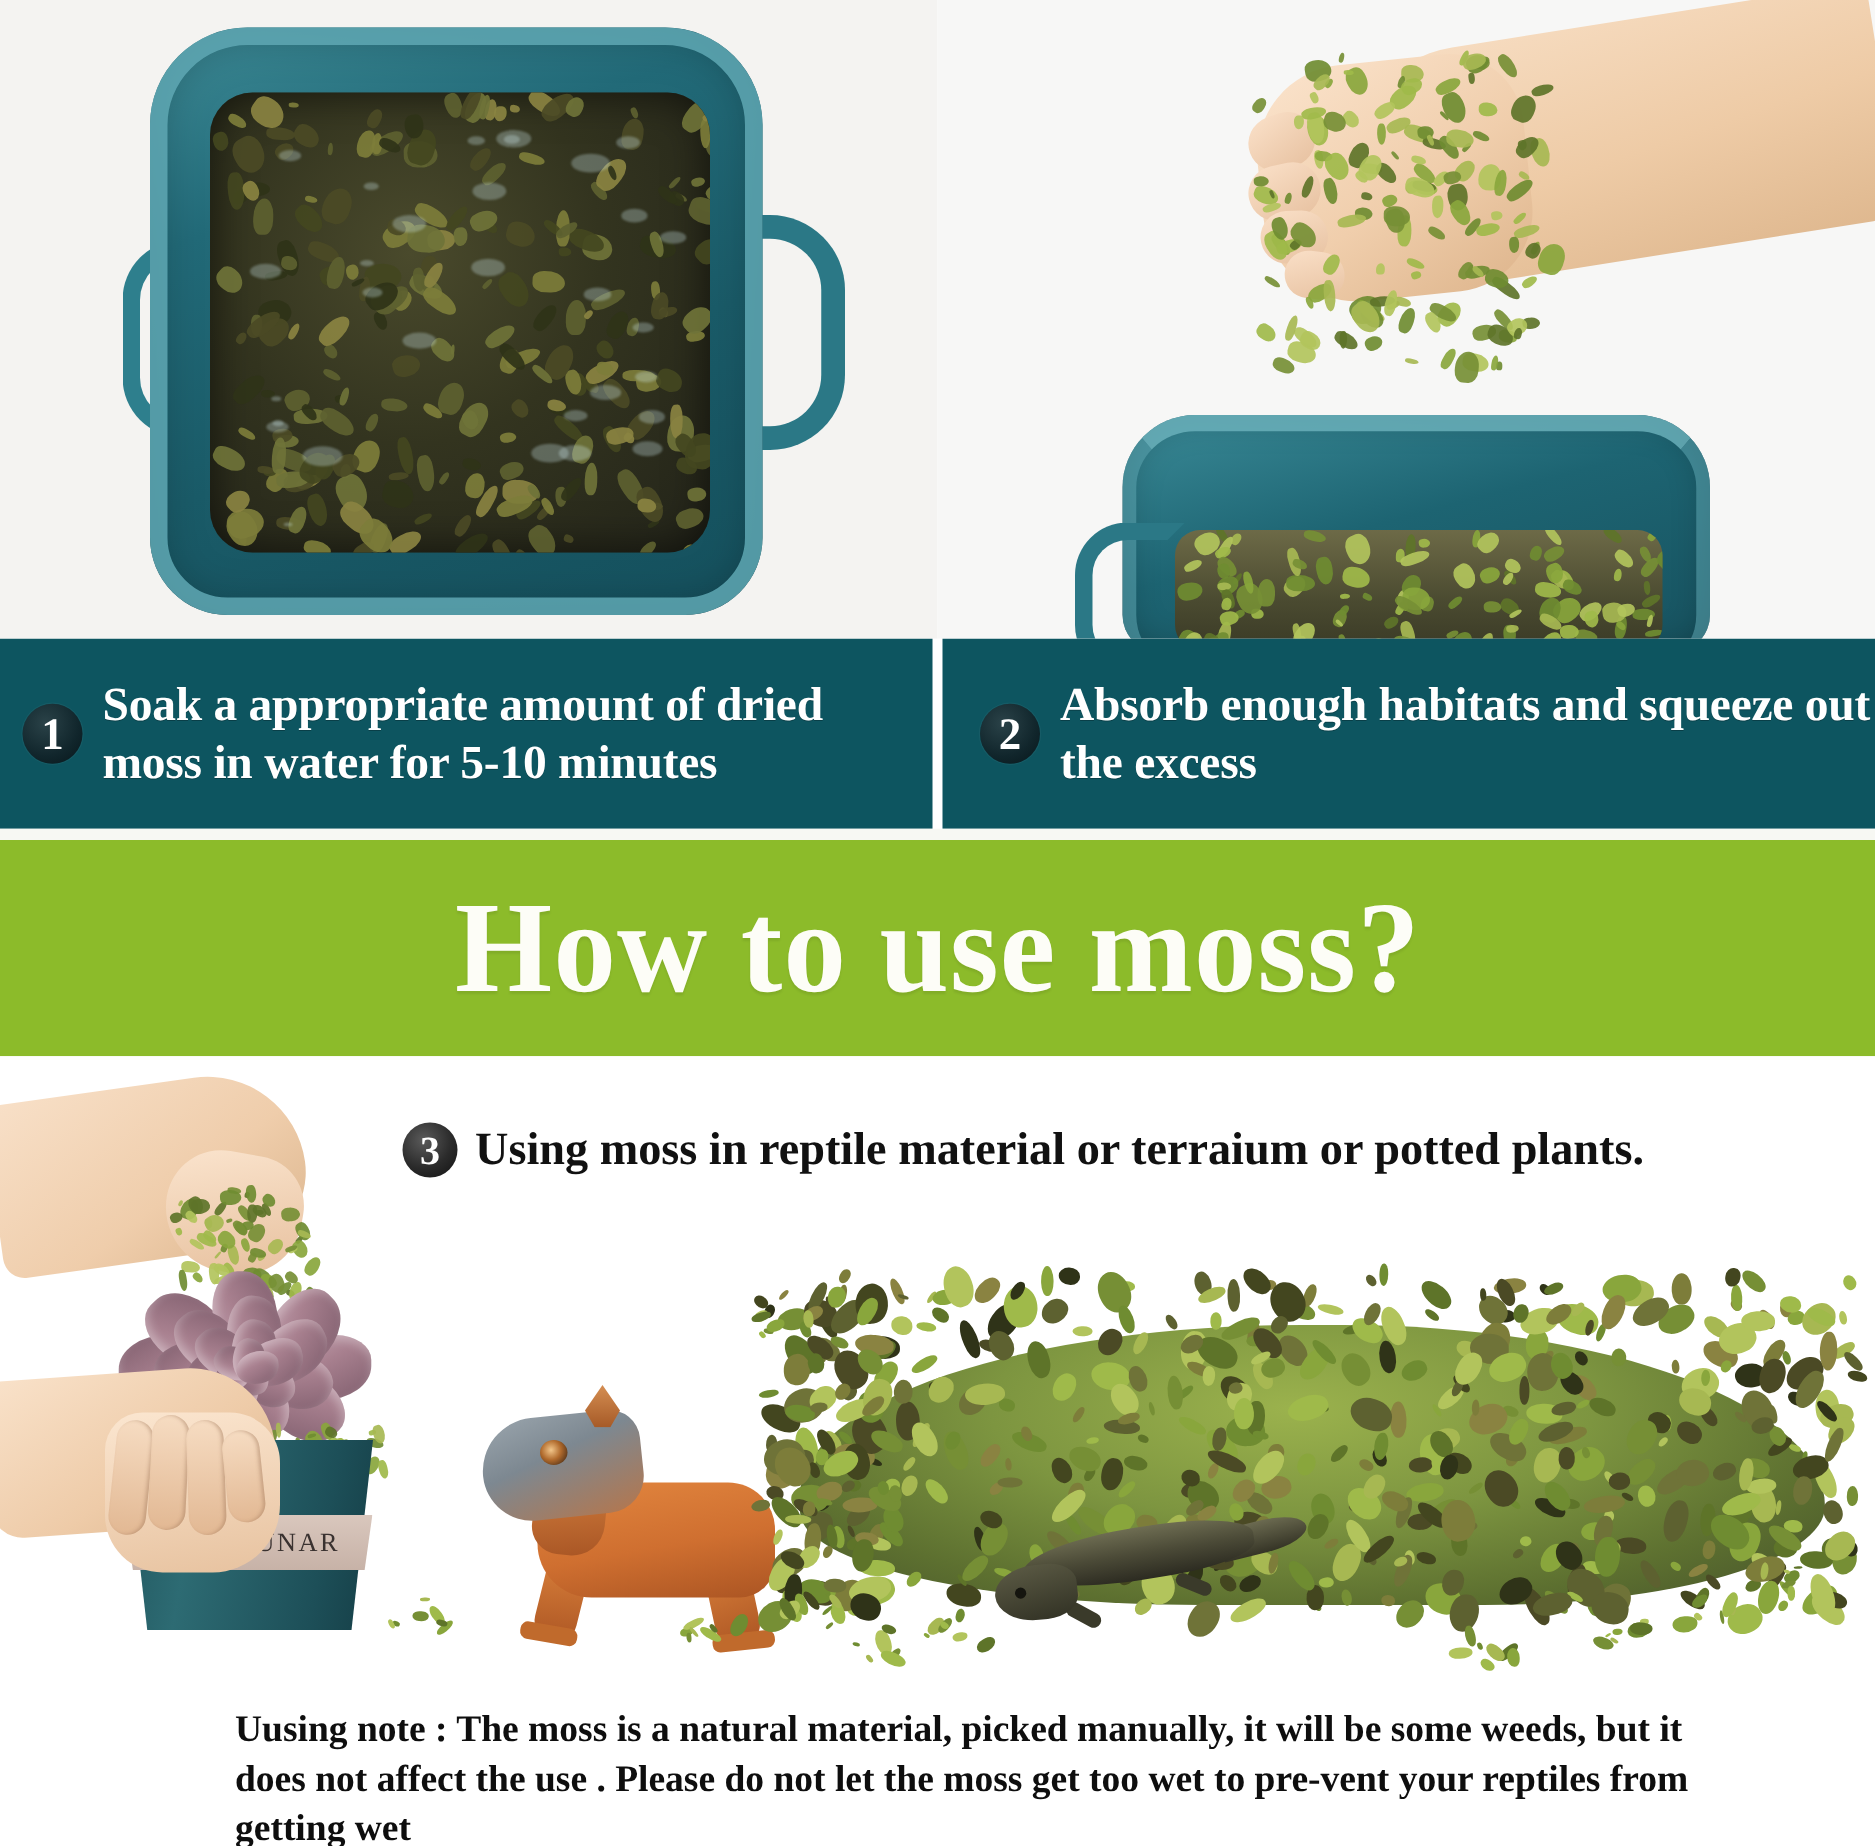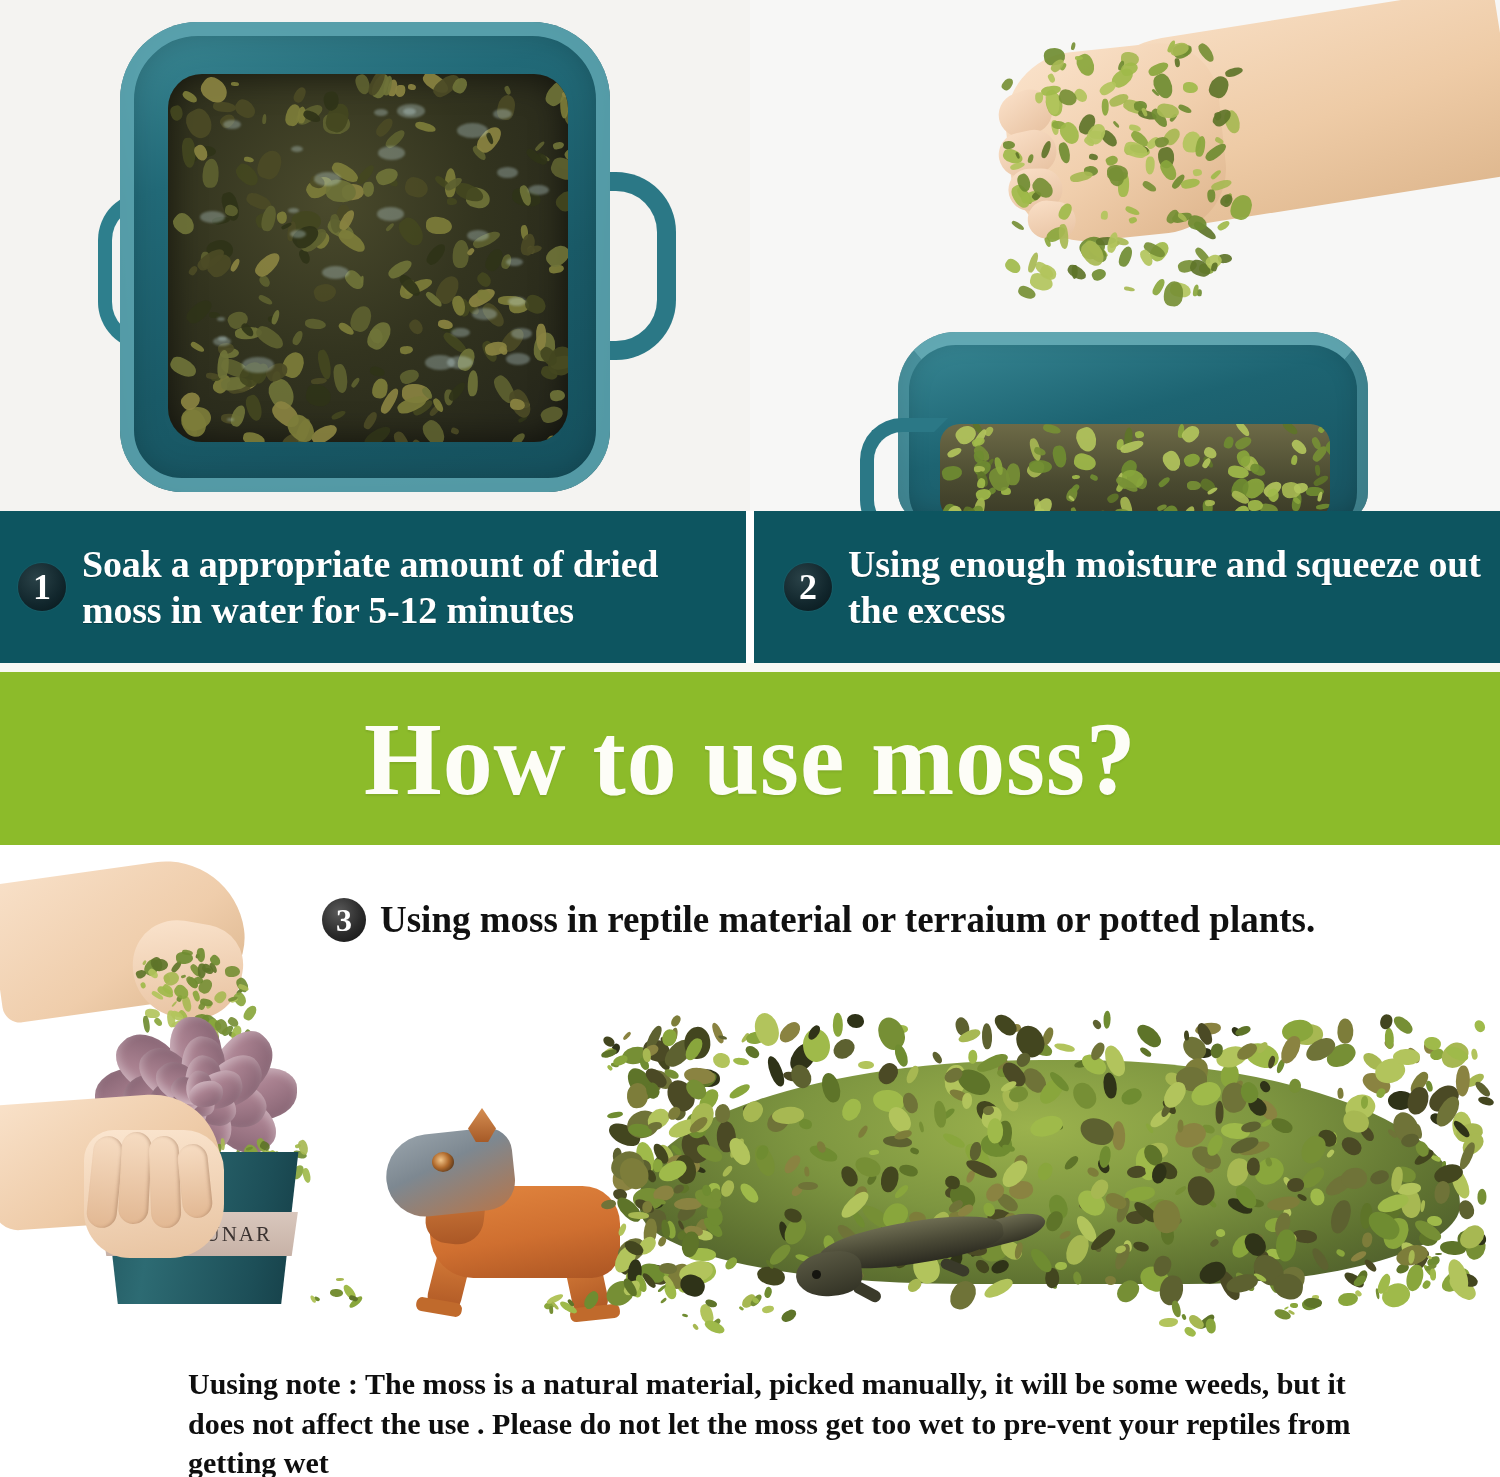--- a/index.html
+++ b/index.html
@@ -717,25 +717,25 @@
           <div class="wetmoss" style="left:36.4px;top:64.5px;width:15.4px;height:11.2px;background:#9fba4a;transform:rotate(-16.1deg);"></div>
           <div class="wetmoss" style="left:132.2px;top:51.4px;width:8.2px;height:3.9px;background:#9fba4a;transform:rotate(-6.4deg);"></div>
           <div class="wetmoss" style="left:354.3px;top:58.9px;width:14.0px;height:10.0px;background:#b2c45c;transform:rotate(-18.3deg);"></div>
         </div>
     </div>
   </div>
 
   <div class="band-row">
     <div class="band">
       <div class="badge">1</div>
-      <div class="band-text">Soak a appropriate amount of dried moss in water for 5-12 minutes</div>
+      <div class="band-text">Soak a appropriate amount of dried moss in water for 5-10 minutes</div>
     </div>
     <div class="band second">
       <div class="badge">2</div>
-      <div class="band-text">Using enough moisture and squeeze out the excess</div>
+      <div class="band-text">Absorb enough habitats and squeeze out the excess</div>
     </div>
   </div>
 
   <div class="strip"></div>
 
   <div class="headline">
     <h1>How to use moss?</h1>
   </div>
 
   <div class="bottom"></div>

